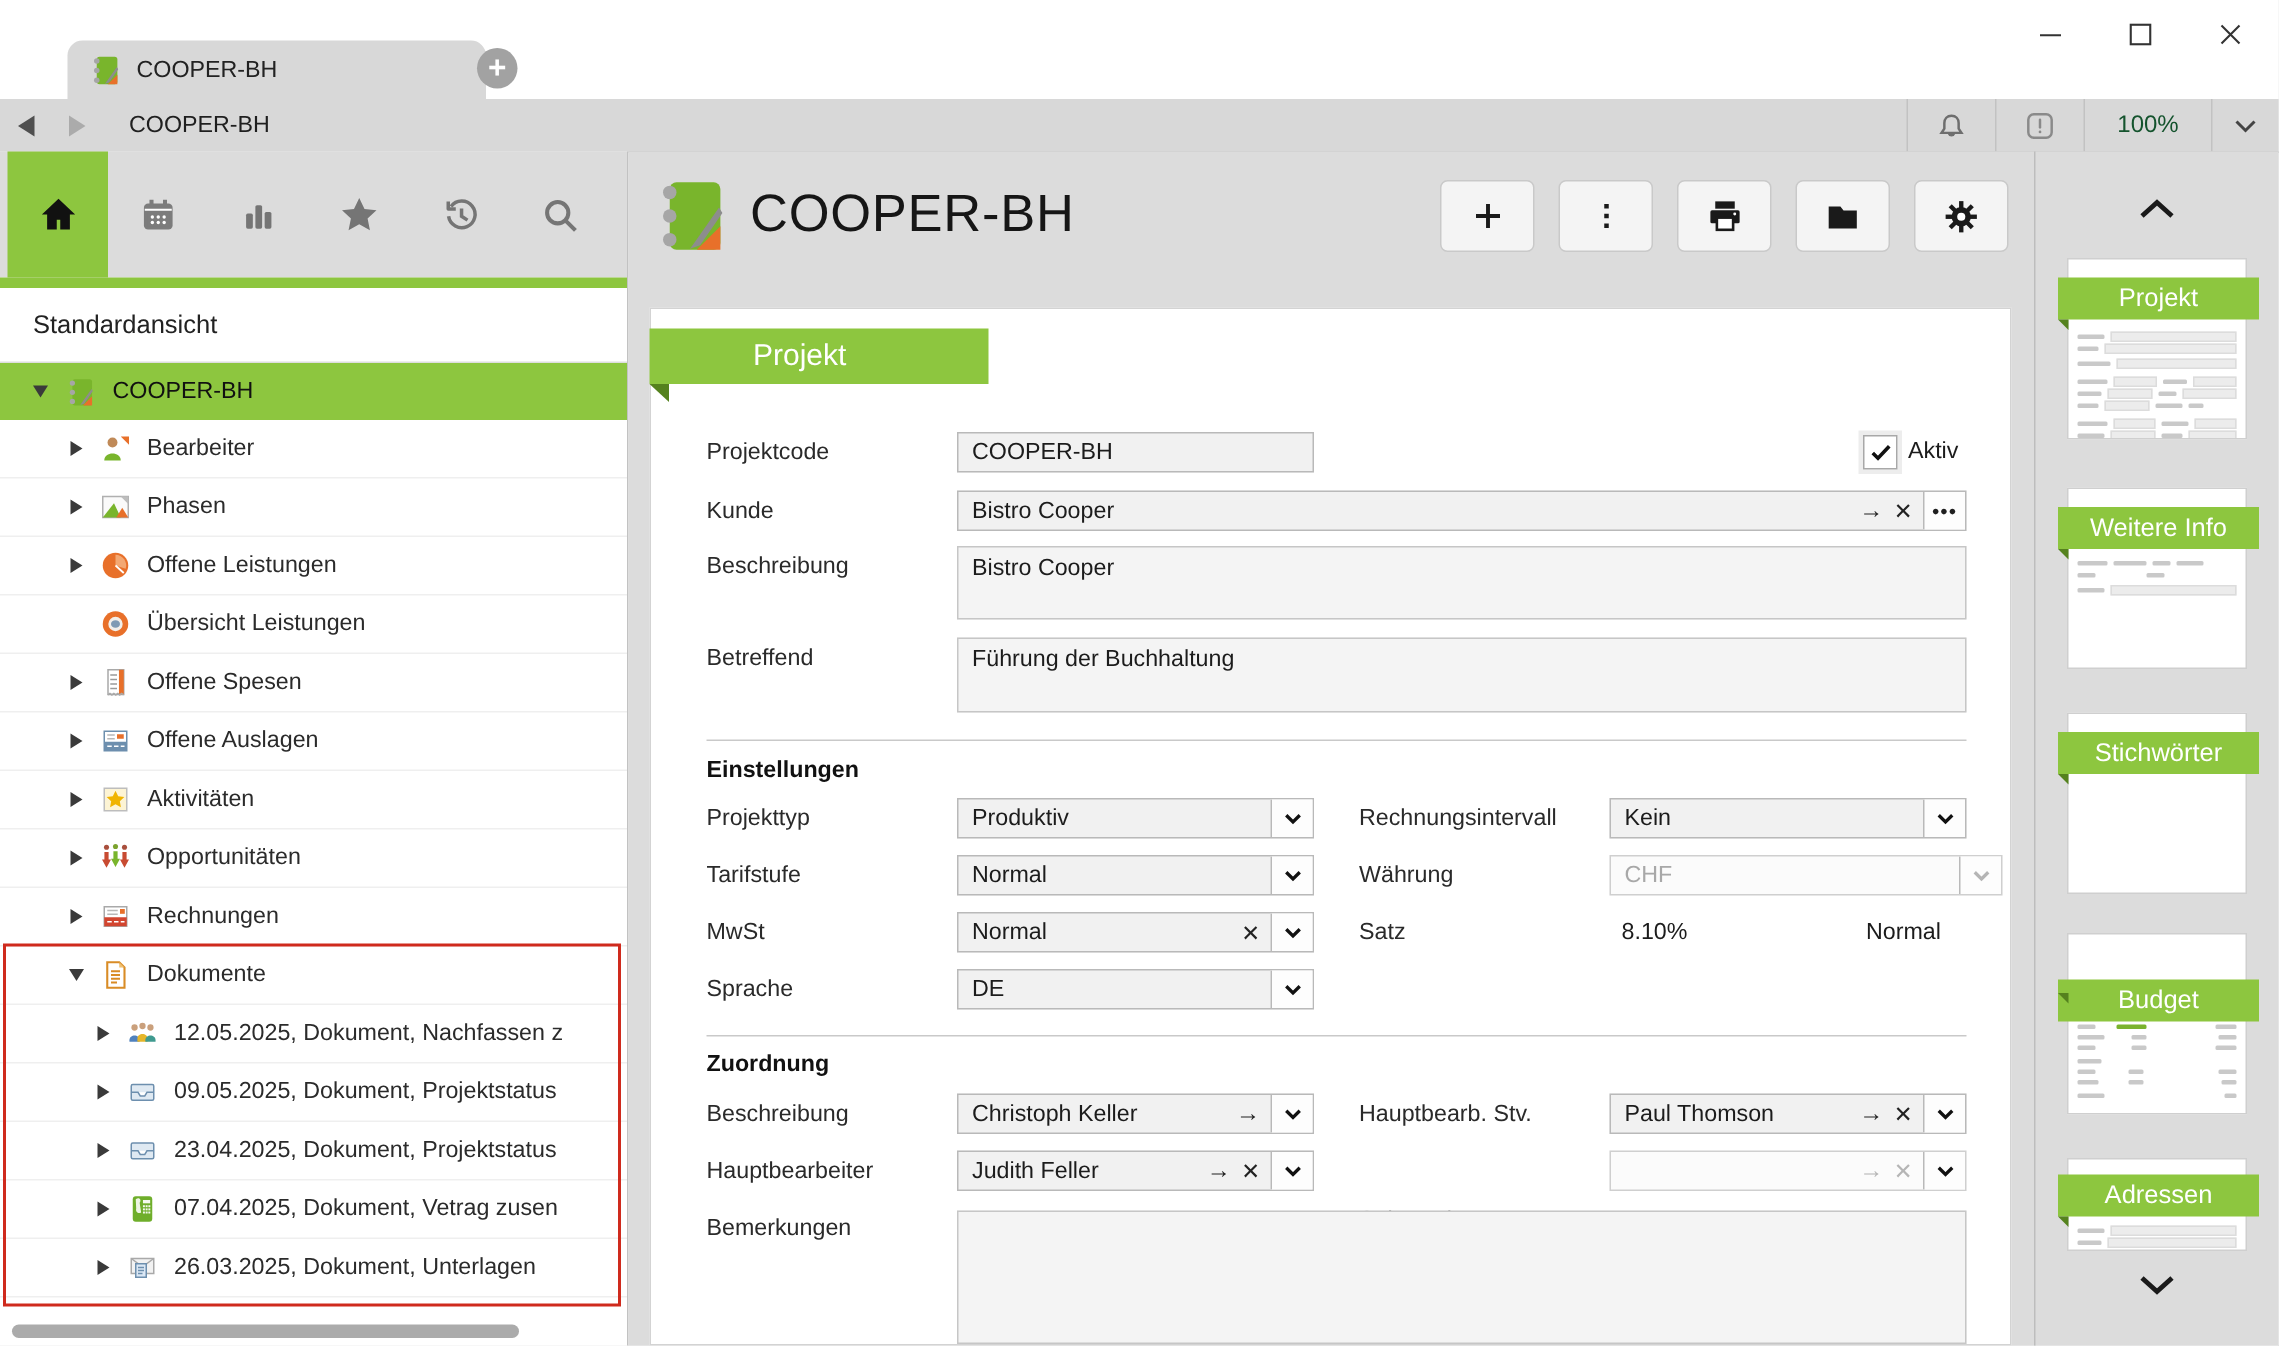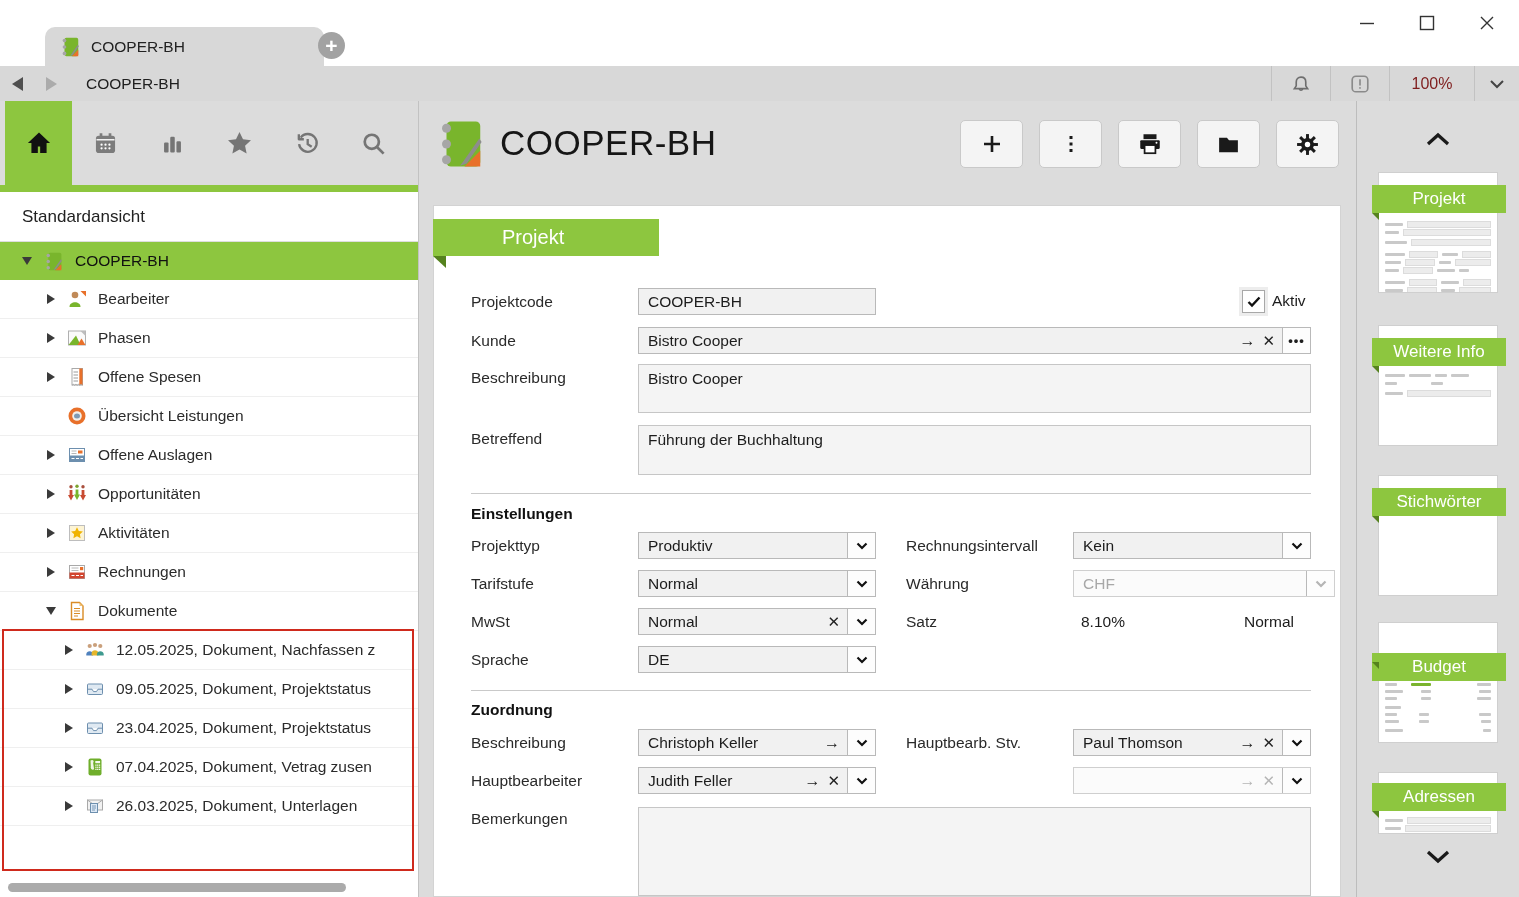--- a/index.html
+++ b/index.html
@@ -20,21 +20,21 @@
   
   .navbar{left:0;top:66px;width:1519px;height:35px;background:#d8d8d8;border-bottom:1px solid #bdbdbd;
           display:flex;align-items:center;font-size:15.5px}
   .nav-arrow{width:34px;display:flex;justify-content:center;cursor:pointer}
   .tri-left{width:0;height:0;border-right:11px solid #4f4f4f;border-top:7px solid transparent;border-bottom:7px solid transparent}
   .tri-right{width:0;height:0;border-left:11px solid #ababab;border-top:7px solid transparent;border-bottom:7px solid transparent}
   .crumb{margin-left:18px;color:#1f1f1f}
   .nav-right{margin-left:auto;display:flex;align-items:center;height:100%}
   .nav-sep{width:1px;height:100%;background:#c2c2c2}
   .nav-ctl{width:58px;height:100%;display:flex;align-items:center;justify-content:center;cursor:pointer;color:#4a4a4a}
-  .zoomlvl{width:84px;font-size:16px;color:#7f1d1d}
+  .zoomlvl{width:84px;font-size:16px;color:#14532d}
 
   
   .lsb{left:0;top:101px;width:418px;height:796px;background:#fff;border-right:1px solid #c2c2c2}
   .iconbar{left:0;top:0;width:100%;height:84px;background:#dcdcdc;display:flex}
   .ltab{width:67px;height:84px;display:flex;align-items:center;justify-content:center;cursor:pointer}
   .ltab.active{background:#8dc63f;margin-left:5px}
   .greenstrip{left:0;top:84px;width:100%;height:7px;background:#8dc63f}
   .viewrow{left:0;top:91px;width:100%;height:50px;background:#fff;border-bottom:1px solid #dedede;
            display:flex;align-items:center;padding-left:22px;font-size:17px;color:#222;box-sizing:border-box}
   .tree{left:0;top:141px;width:100%;bottom:0;overflow:hidden}
@@ -280,92 +280,105 @@
         <svg viewBox="0 0 20 20" width="20" height="20">
             <rect x="1.5" y="3" width="17" height="14" fill="#fafafa" stroke="#b0b0b0"></rect>
             <path d="M1.5 17 L9 7.5 L13.5 17 Z" fill="#79b52c"></path>
             <path d="M10.5 17 L14.5 10.5 L18.5 17 Z" fill="#e8702a"></path>
             <path d="M18.5 3 v5 l-5 -5 z" fill="#bdbdbd"></path>
           </svg>
         </span>
       <span class="tlabel">Phasen</span>
     </div>
 
+    <div class="trow ind1">
+      <span class="exp">
+          <span class="tri-r"></span>
+        </span>
+      <span class="ticon">
+        <svg viewBox="0 0 20 20" width="20" height="20">
+            <circle cx="10" cy="10" r="8.5" fill="#e8702a"></circle>
+            <path d="M10 10 V2.8 A7.2 7.2 0 0 1 16.8 12.2 Z" fill="#f3a873"></path>
+            <path d="M10 10 l5.5 5" stroke="#fff" stroke-width="1.2"></path>
+          </svg>
+        </span>
+      <span class="tlabel">Offene Leistungen</span>
+    </div>
+
+    <div class="trow ind1">
+      <span class="exp"></span>
+      <span class="ticon">
+        <svg viewBox="0 0 20 20" width="20" height="20">
+            <circle cx="10" cy="10" r="8.5" fill="#e8702a"></circle>
+            <circle cx="10" cy="10" r="4.8" fill="#f2efe9"></circle>
+            <ellipse cx="10" cy="10" rx="3" ry="2.5" fill="#7e9ab3"></ellipse>
+          </svg>
+        </span>
+      <span class="tlabel">Übersicht Leistungen</span>
+    </div>
 
     <div class="trow ind1">
       <span class="exp">
           <span class="tri-r"></span>
         </span>
       <span class="ticon">
         <svg viewBox="0 0 20 20" width="20" height="20">
             <rect x="5" y="1.5" width="10.5" height="16.5" fill="#fff" stroke="#a9a9a9"></rect>
             <rect x="12.3" y="1.5" width="3.2" height="16.5" fill="#e8702a"></rect>
             <path d="M6.5 5 h4.5 M6.5 8 h4.5 M6.5 11 h4.5 M6.5 14 h4.5" stroke="#9a9a9a"></path>
             <path d="M5 18.3 l1.3-1 1.3 1 1.3-1 1.3 1 1.3-1 1.3 1 1.3-1 1.3 1" stroke="#a9a9a9" fill="none"></path>
           </svg>
         </span>
       <span class="tlabel">Offene Spesen</span>
-    </div>
-
-    <div class="trow ind1">
-      <span class="exp"></span>
-      <span class="ticon">
-        <svg viewBox="0 0 20 20" width="20" height="20">
-            <circle cx="10" cy="10" r="8.5" fill="#e8702a"></circle>
-            <circle cx="10" cy="10" r="4.8" fill="#f2efe9"></circle>
-            <ellipse cx="10" cy="10" rx="3" ry="2.5" fill="#7e9ab3"></ellipse>
-          </svg>
-        </span>
-      <span class="tlabel">Übersicht Leistungen</span>
     </div>
 
     <div class="trow ind1">
       <span class="exp">
           <span class="tri-r"></span>
         </span>
       <span class="ticon">
         <svg viewBox="0 0 20 20" width="20" height="20">
             <rect x="2.5" y="3.5" width="15" height="13" fill="#fff" stroke="#6d8fae"></rect>
             <rect x="2.5" y="10.5" width="15" height="6" fill="#6d8fae"></rect>
             <rect x="11" y="5.5" width="4.5" height="3" fill="#e8702a"></rect>
             <path d="M4.5 6 h5 M4.5 8.5 h5" stroke="#b8b8b8"></path>
             <path d="M4.5 13.5 h3 M9 13.5 h3 M13.5 13.5 h2.5" stroke="#fff"></path>
           </svg>
         </span>
       <span class="tlabel">Offene Auslagen</span>
+    </div>
+
+    <div class="trow ind1">
+      <span class="exp">
+          <span class="tri-r"></span>
+        </span>
+      <span class="ticon">
+        <svg viewBox="0 0 20 20" width="20" height="20">
+            <rect x="2.5" y="2.5" width="15" height="15" fill="#fdf4d4" stroke="#bdbdbd"></rect>
+            <path d="M10 4.2 l1.8 3.7 4.1.5 -3 2.8 .7 4 -3.6-2 -3.6 2 .7-4 -3-2.8 4.1-.5 z" fill="#f0b400"></path>
+          </svg>
+        </span>
+      <span class="tlabel">Aktivitäten</span>
     </div>
 
     <div class="trow ind1">
       <span class="exp">
           <span class="tri-r"></span>
         </span>
       <span class="ticon">
         <svg viewBox="0 0 20 20" width="20" height="20">
             <circle cx="4" cy="2.8" r="1.7" fill="#a94f3d"></circle>
             <circle cx="10" cy="2.3" r="1.7" fill="#7ca32e"></circle>
             <circle cx="16" cy="2.8" r="1.7" fill="#a94f3d"></circle>
             <path d="M2.6 6 h2.8 v5 h1.6 L4 16.5 1 11 h1.6 z" fill="#c84b32"></path>
             <path d="M8.6 5.5 h2.8 v5 h1.6 L10 16 7 10.5 h1.6 z" fill="#79b52c"></path>
             <path d="M14.6 6 h2.8 v5 h1.6 L16 16.5 13 11 h1.6 z" fill="#c84b32"></path>
           </svg>
         </span>
       <span class="tlabel">Opportunitäten</span>
-    </div>
-
-    <div class="trow ind1">
-      <span class="exp">
-          <span class="tri-r"></span>
-        </span>
-      <span class="ticon">
-        <svg viewBox="0 0 20 20" width="20" height="20">
-            <rect x="2.5" y="2.5" width="15" height="15" fill="#fdf4d4" stroke="#bdbdbd"></rect>
-            <path d="M10 4.2 l1.8 3.7 4.1.5 -3 2.8 .7 4 -3.6-2 -3.6 2 .7-4 -3-2.8 4.1-.5 z" fill="#f0b400"></path>
-          </svg>
-        </span>
-      <span class="tlabel">Aktivitäten</span>
     </div>
 
     <div class="trow ind1">
       <span class="exp">
           <span class="tri-r"></span>
         </span>
       <span class="ticon">
         <svg viewBox="0 0 20 20" width="20" height="20">
             <rect x="2.5" y="3.5" width="15" height="13" fill="#fff" stroke="#a9a9a9"></rect>
             <path d="M4.5 6 h7 M4.5 8.5 h7" stroke="#b8b8b8"></path>

